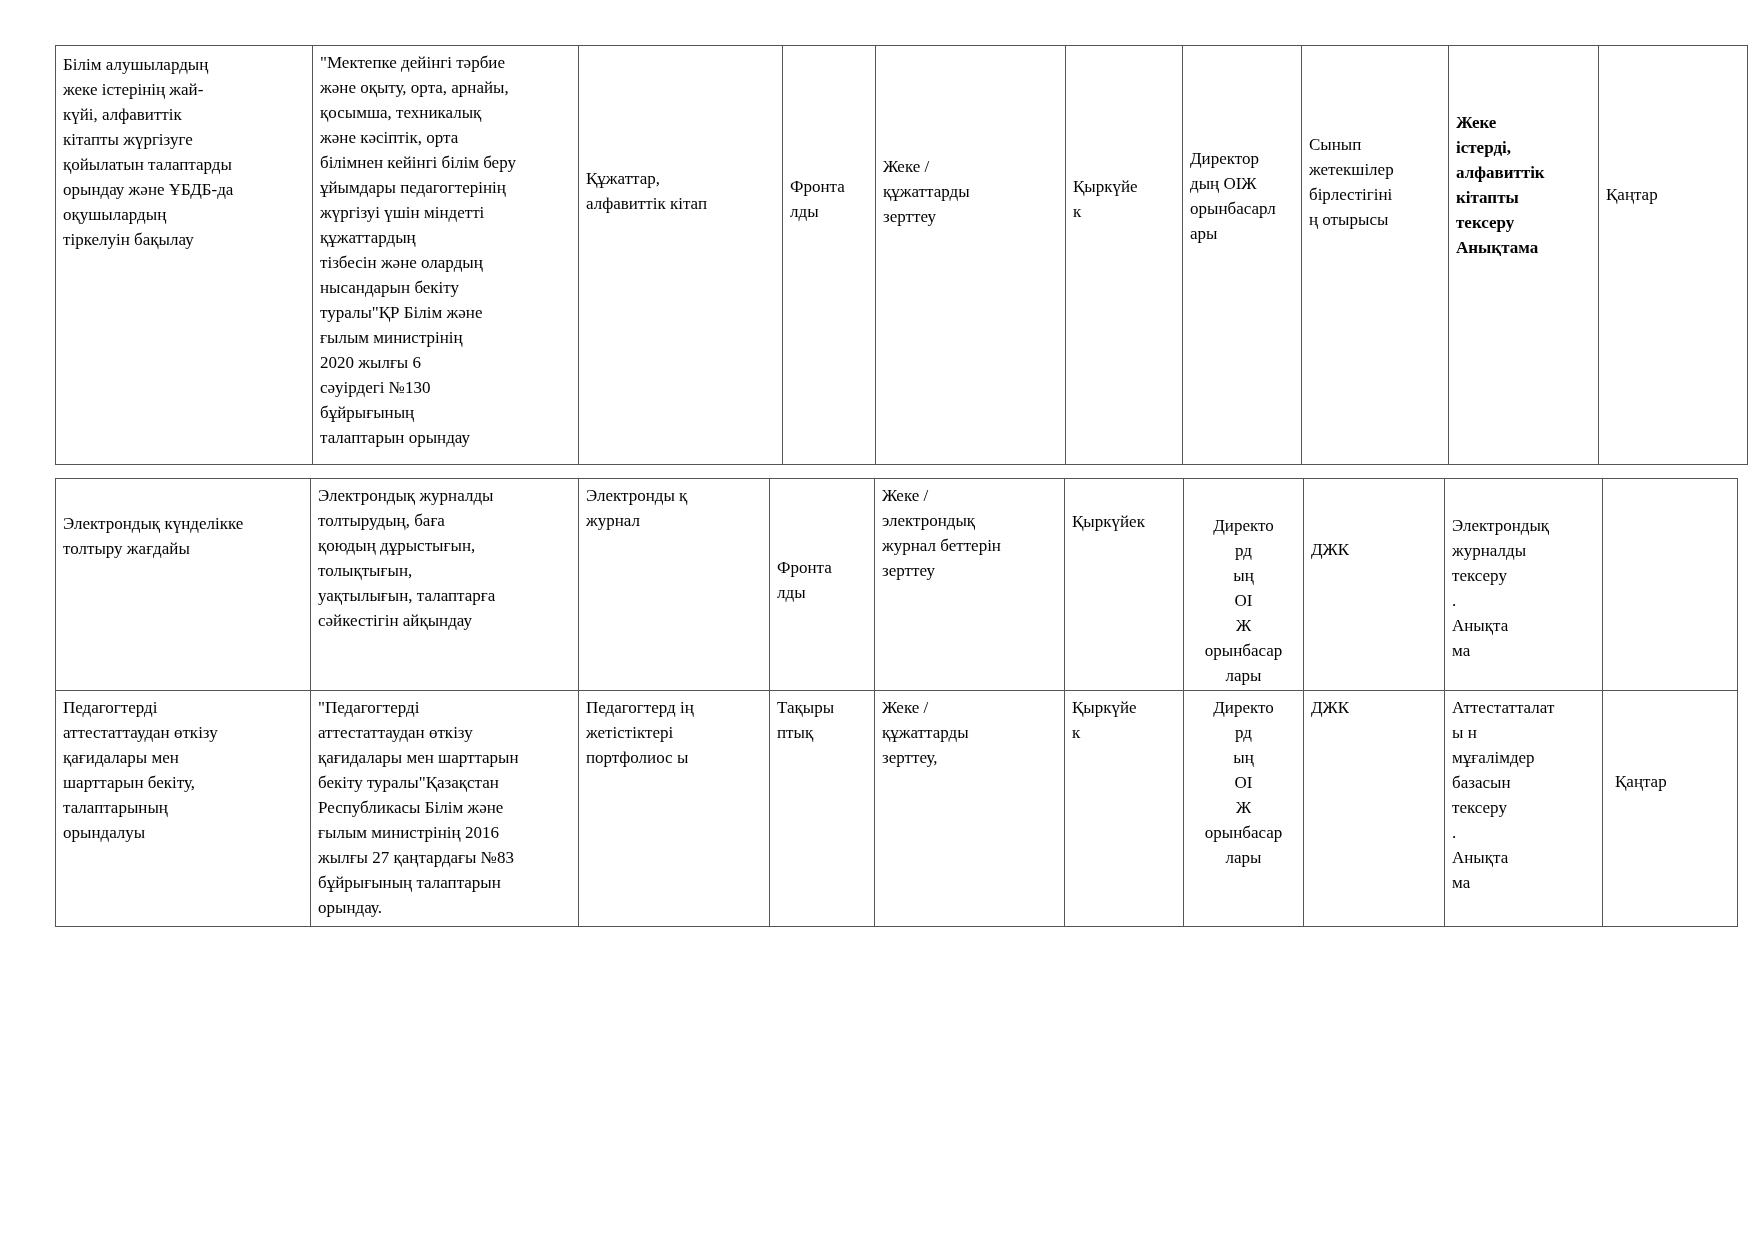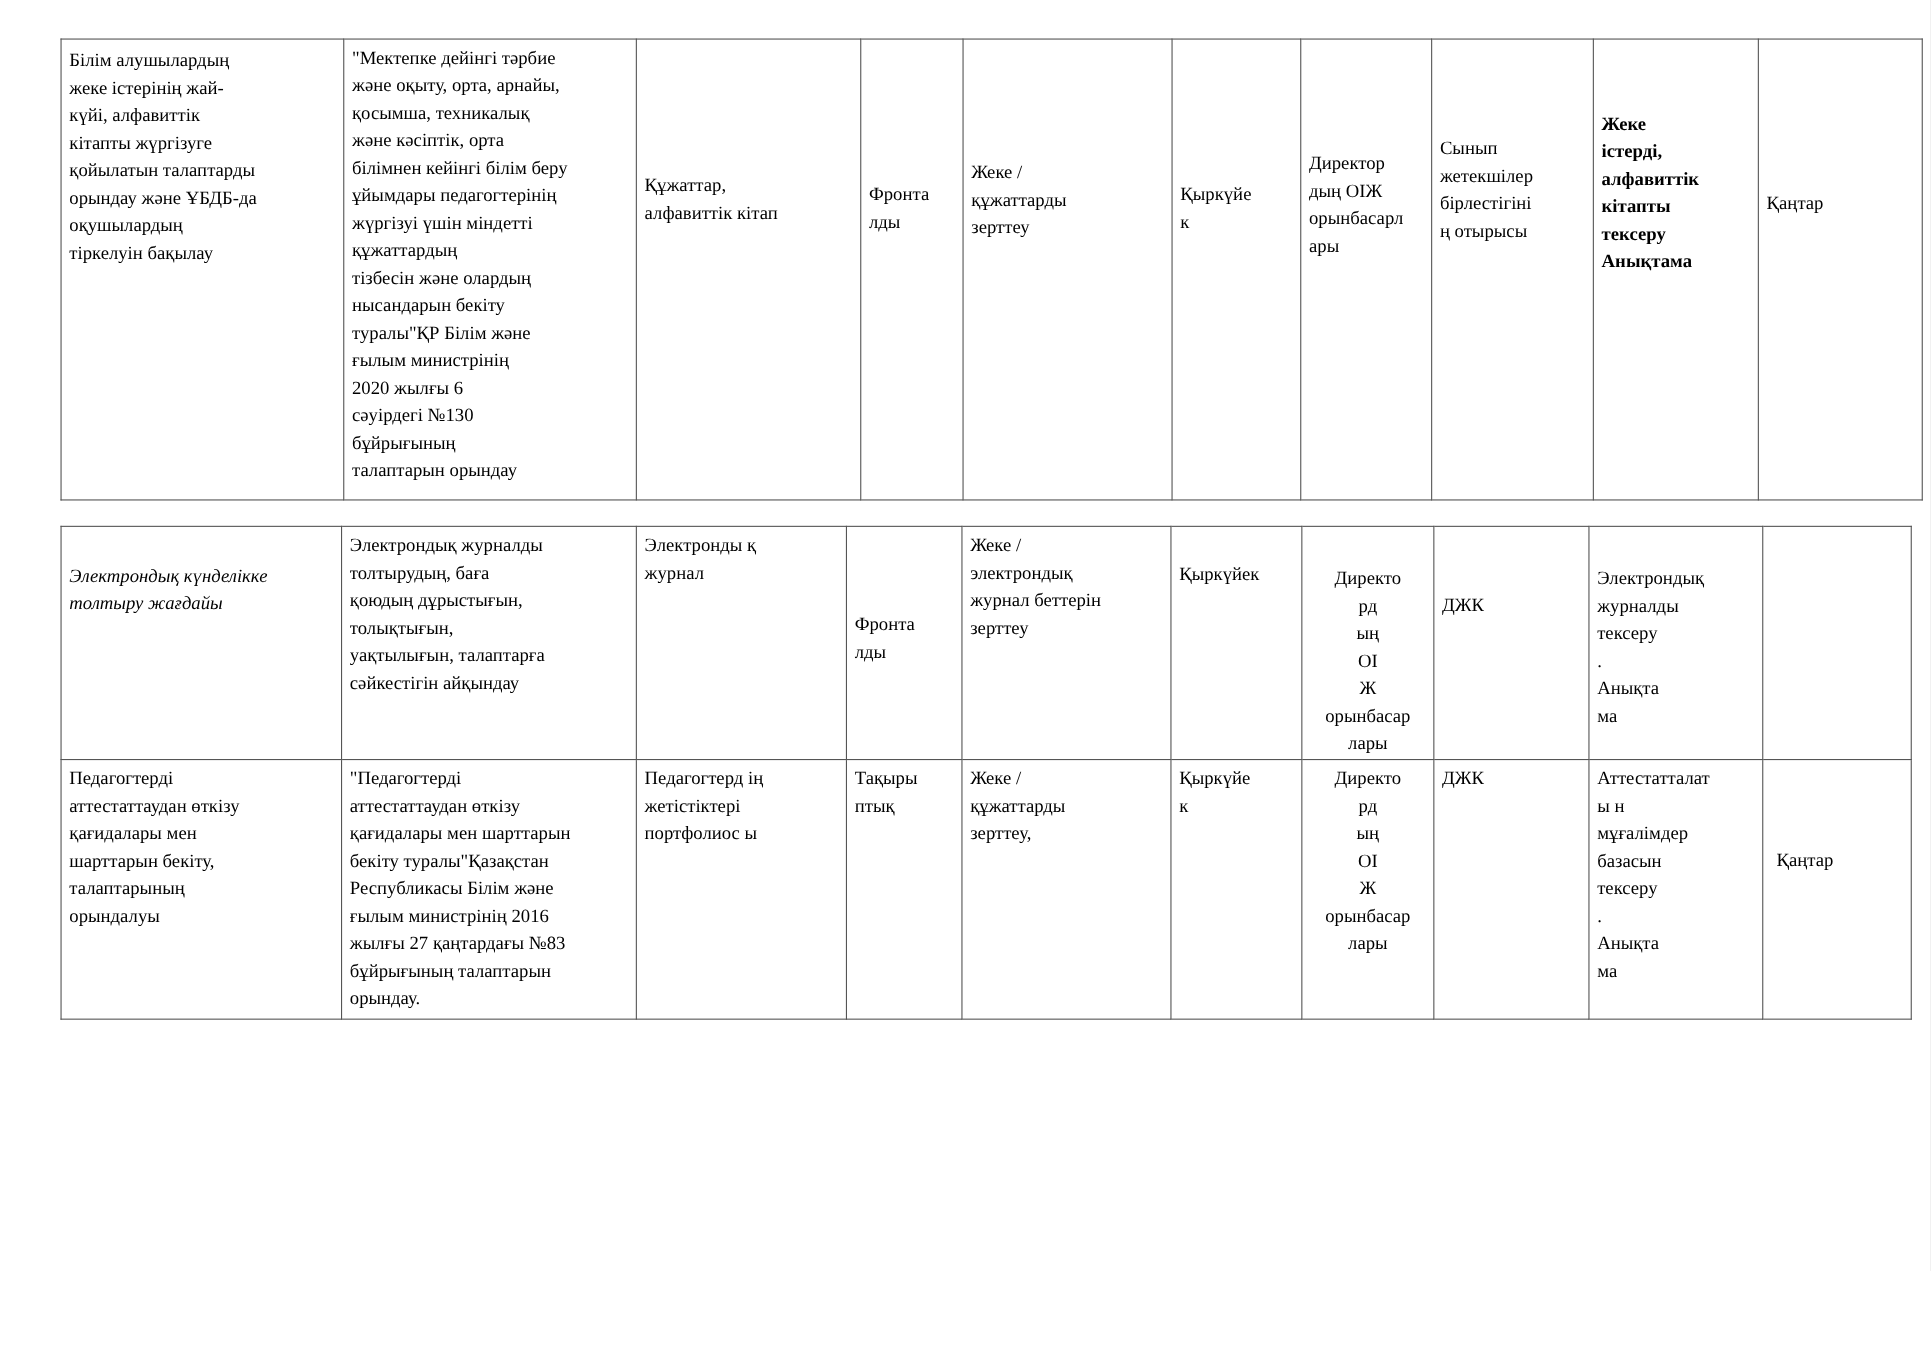--- a/index.html
+++ b/index.html
@@ -18,37 +18,37 @@
   }
   table.doc td{
     border:1px solid #555;
     vertical-align:top;
     padding:4px 7px 2px 7px;
     white-space:pre-line;
     overflow:hidden;
     word-wrap:break-word;
   }
   
-  #t1{left:55px;top:35px;}
+  #t1{left:55px;top:45px;}
   #t1 tr{height:419px;}
   #t1 td:nth-child(1){padding-top:6px;}
   #t1 td:nth-child(2){padding-top:4px;}
   #t1 td:nth-child(3){padding-top:120px;}
   #t1 td:nth-child(4){padding-top:128px;}
   #t1 td:nth-child(5){padding-top:108px;}
   #t1 td:nth-child(6){padding-top:128px;}
   #t1 td:nth-child(7){padding-top:100px;margin-left:28px;}
   #t1 td:nth-child(8){padding-top:86px;}
   #t1 td:nth-child(9){padding-top:64px;font-weight:bold;}
   #t1 td:nth-child(10){padding-top:136px;}
   
   #t2{left:55px;top:478px;}
   #t2 tr.r1{height:209px;}
   #t2 tr.r2{height:236px;}
-  #t2 tr.r1 td:nth-child(1){padding-top:32px;font-style:italic;}
+  #t2 tr.r1 td:nth-child(1){padding-top:32px;}
   #t2 tr.r1 td:nth-child(3){}
   #t2 tr.r1 td:nth-child(4){padding-top:76px;}
   #t2 tr.r1 td:nth-child(6){padding-top:30px;}
   #t2 tr.r1 td:nth-child(7){padding-top:34px;}
   #t2 tr.r1 td:nth-child(8){padding-top:58px;}
   #t2 tr.r1 td:nth-child(9){padding-top:34px;}
   #t2 tr.r2 td:nth-child(10){padding-top:78px;padding-left:12px;}
   #t2 td:nth-child(7){text-align:center;}
 </style>
 </head>

